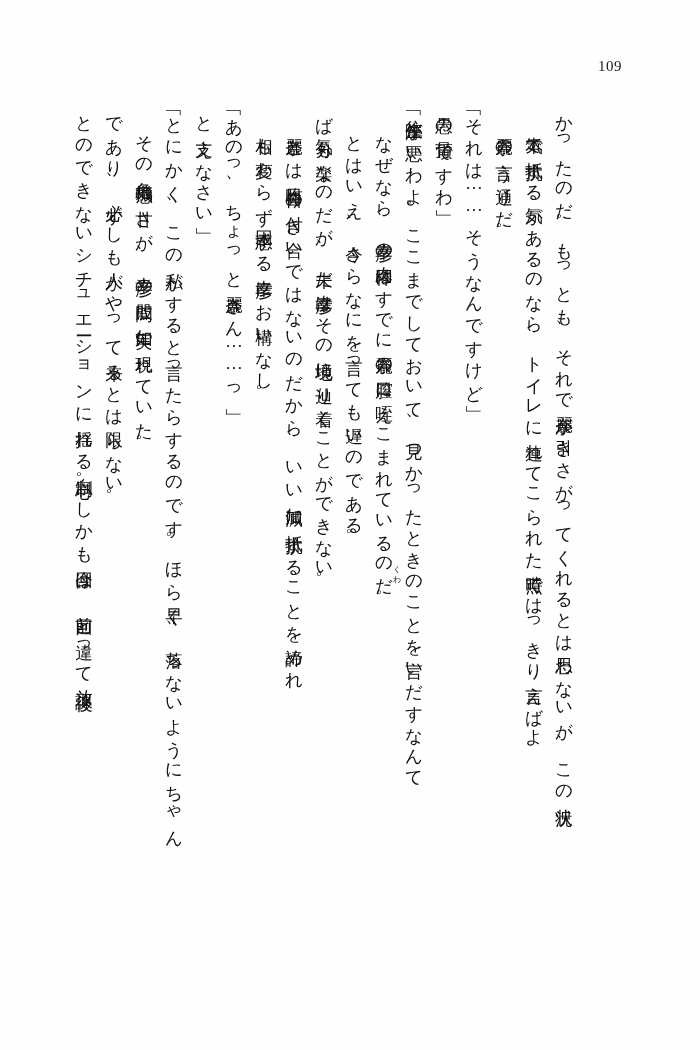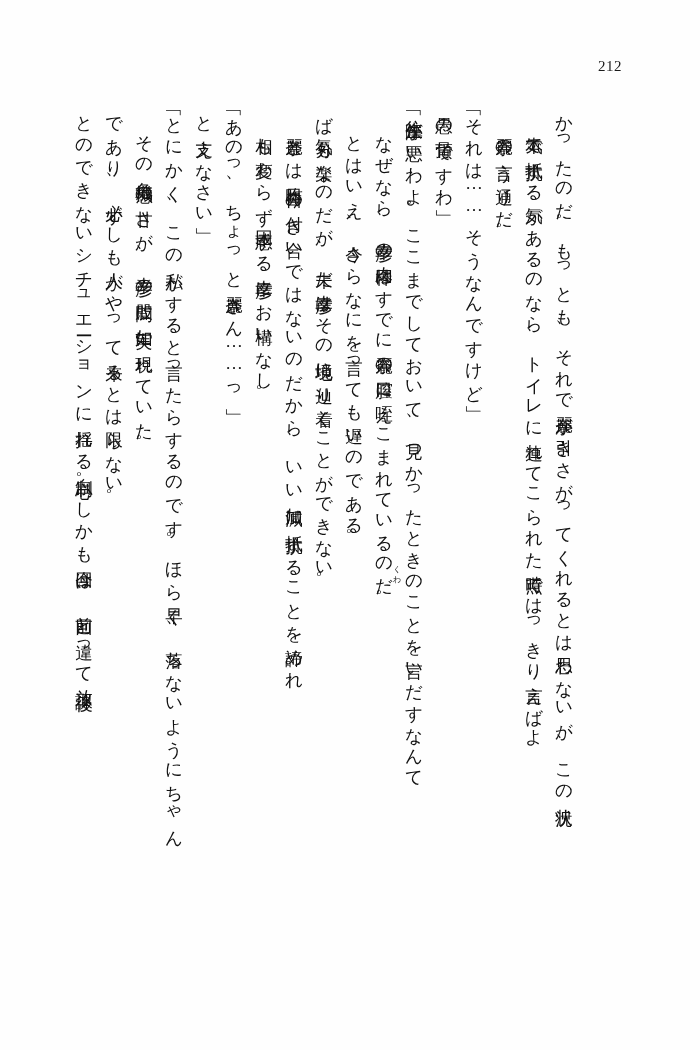--- a/index.html
+++ b/index.html
@@ -76,21 +76,21 @@
     letter-spacing: 1px;
     color: #222;
     line-height: 1;
   }
 </style>
 </head>
 <body>
 
 <div class="page">
 
-  <div class="page-number">212</div>
+  <div class="page-number">109</div>
 
   <div class="body-text">
     <div class="column">とのできないシチュエーションに揺れる自制心。しかも今回は、前回と違って放課後</div>
     <div class="column">であり、必ずしも人がやって来るとは限らない。</div>
     <div class="column">　その危機感の甘さが、幸彦の股間に如実に現れていた。</div>
     <div class="column">「とにかく、この私がすると言ったらするのです。ほら早く、落ちないようにちゃん</div>
     <div class="column">と支えなさい」</div>
     <div class="column">「あのっ、ちょっと麗奈さん……っ」</div>
     <div class="column">　相も変わらず困惑する幸彦にお構いなし。</div>
     <div class="column">　麗奈とは昨日今日の付き合いではないのだから、いい加減に抵抗することを諦めれ</div>

